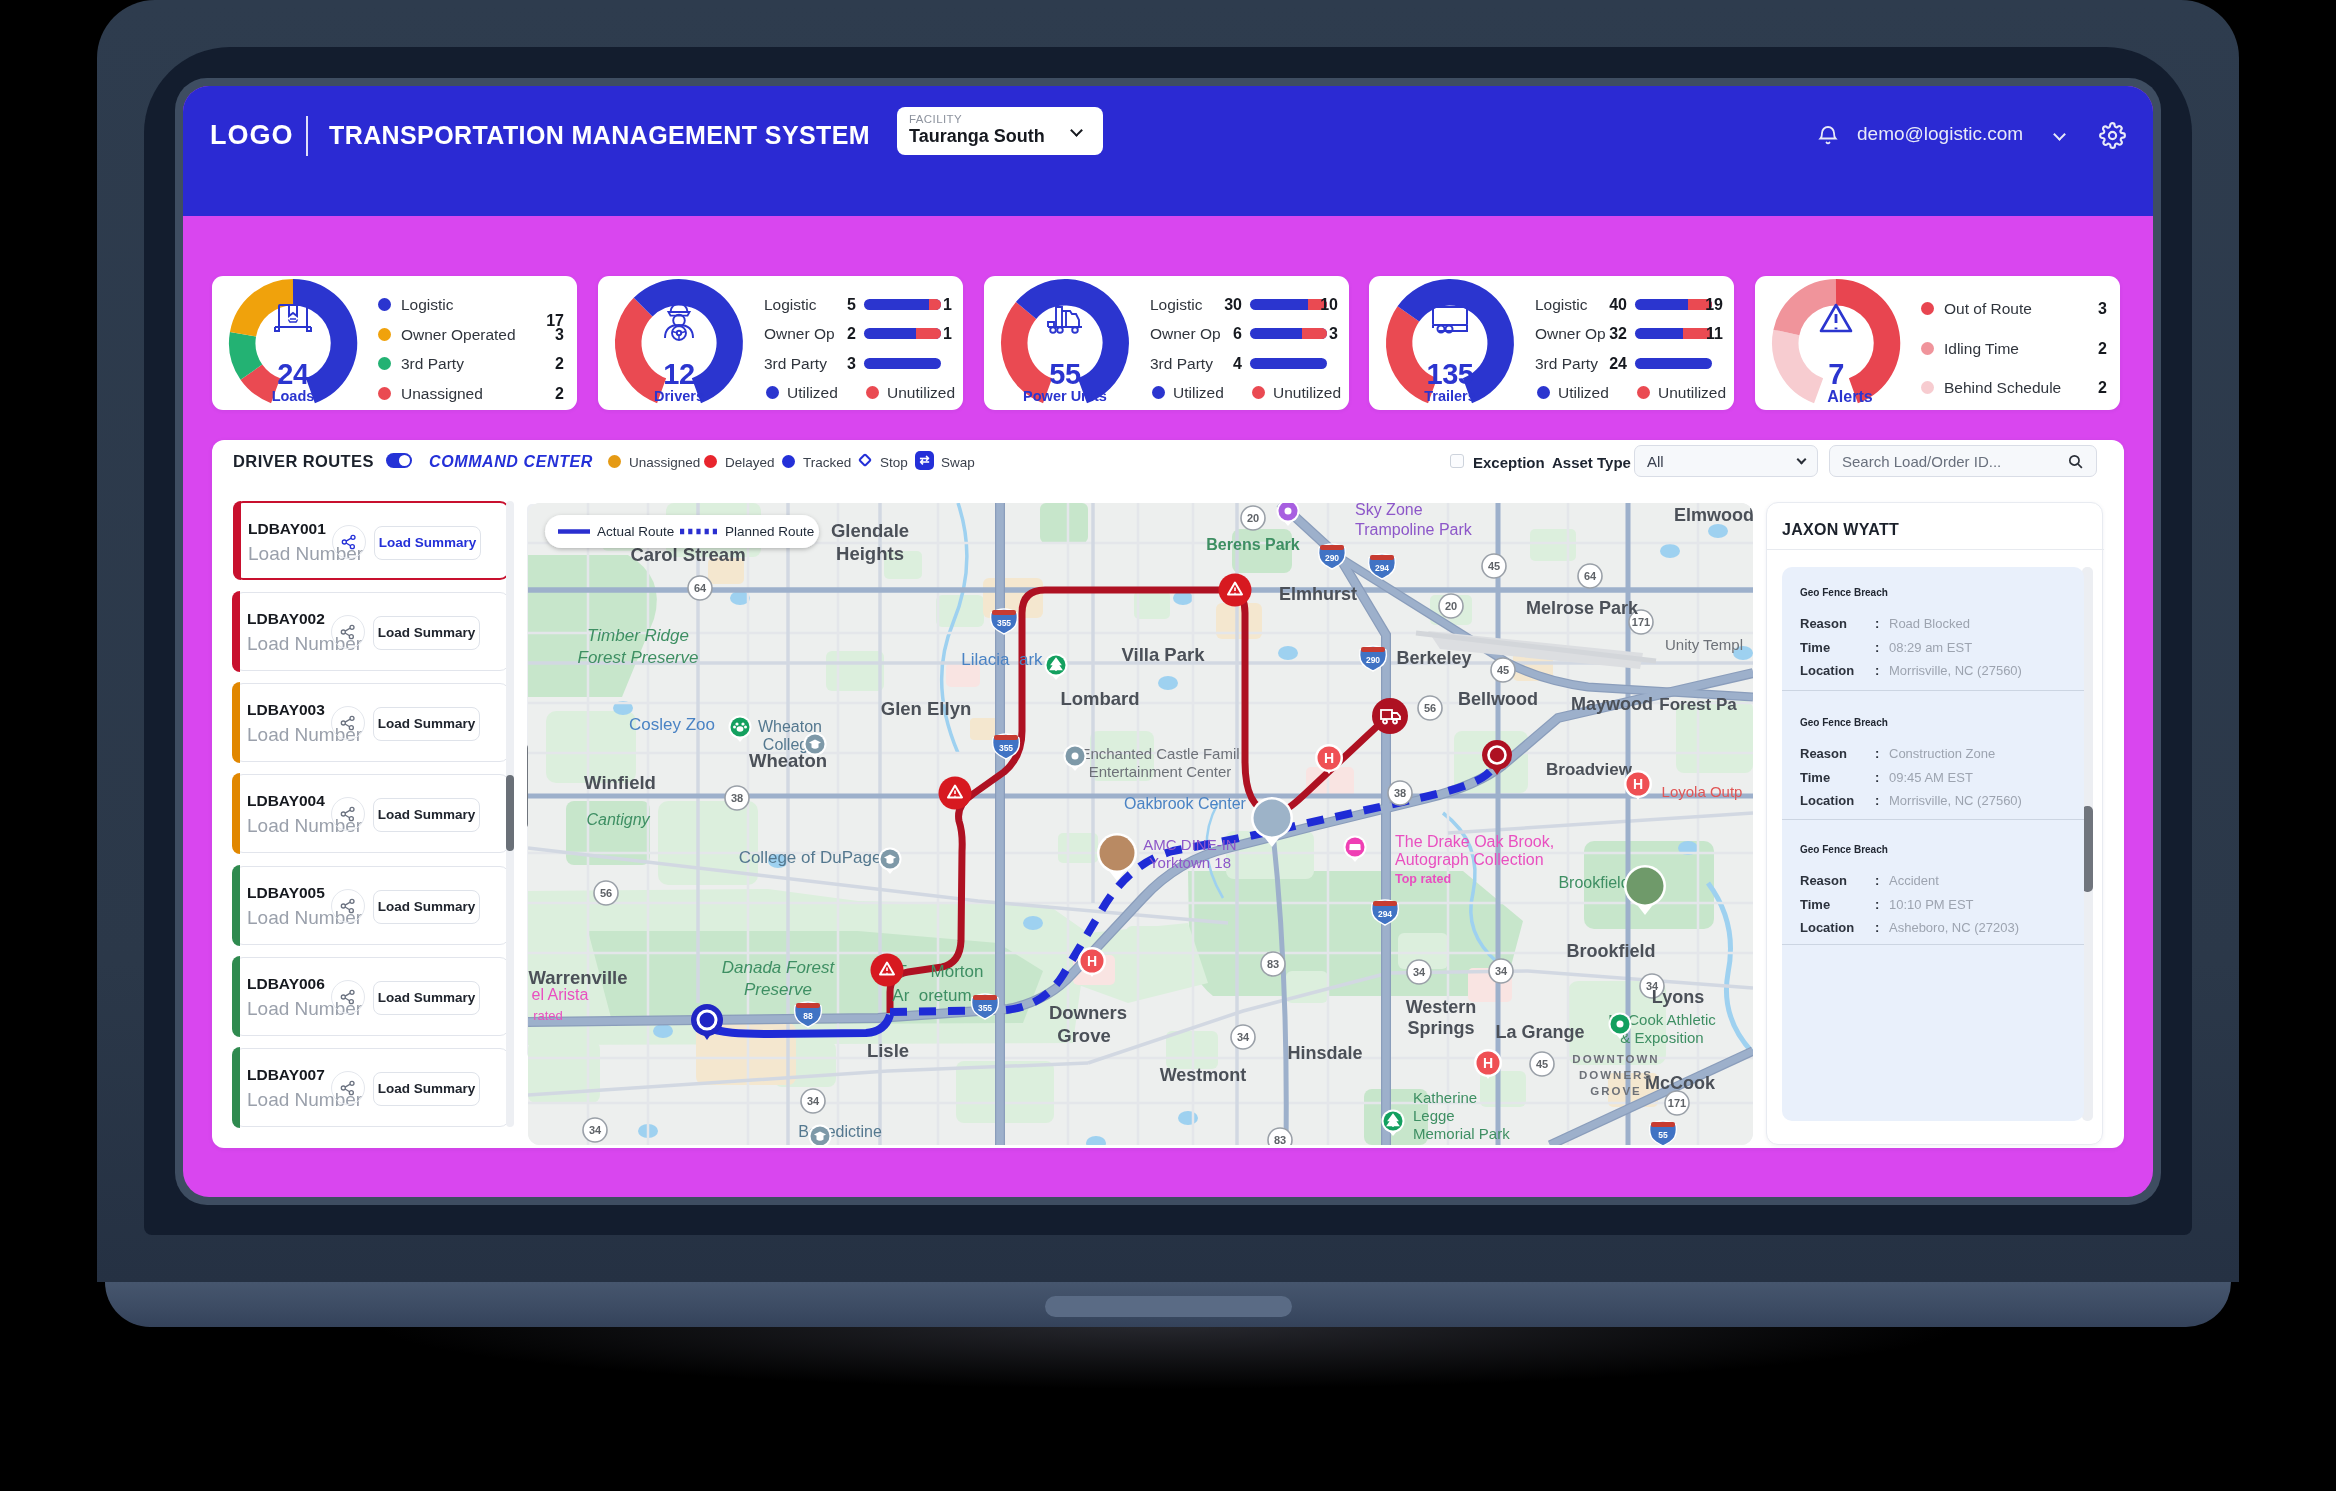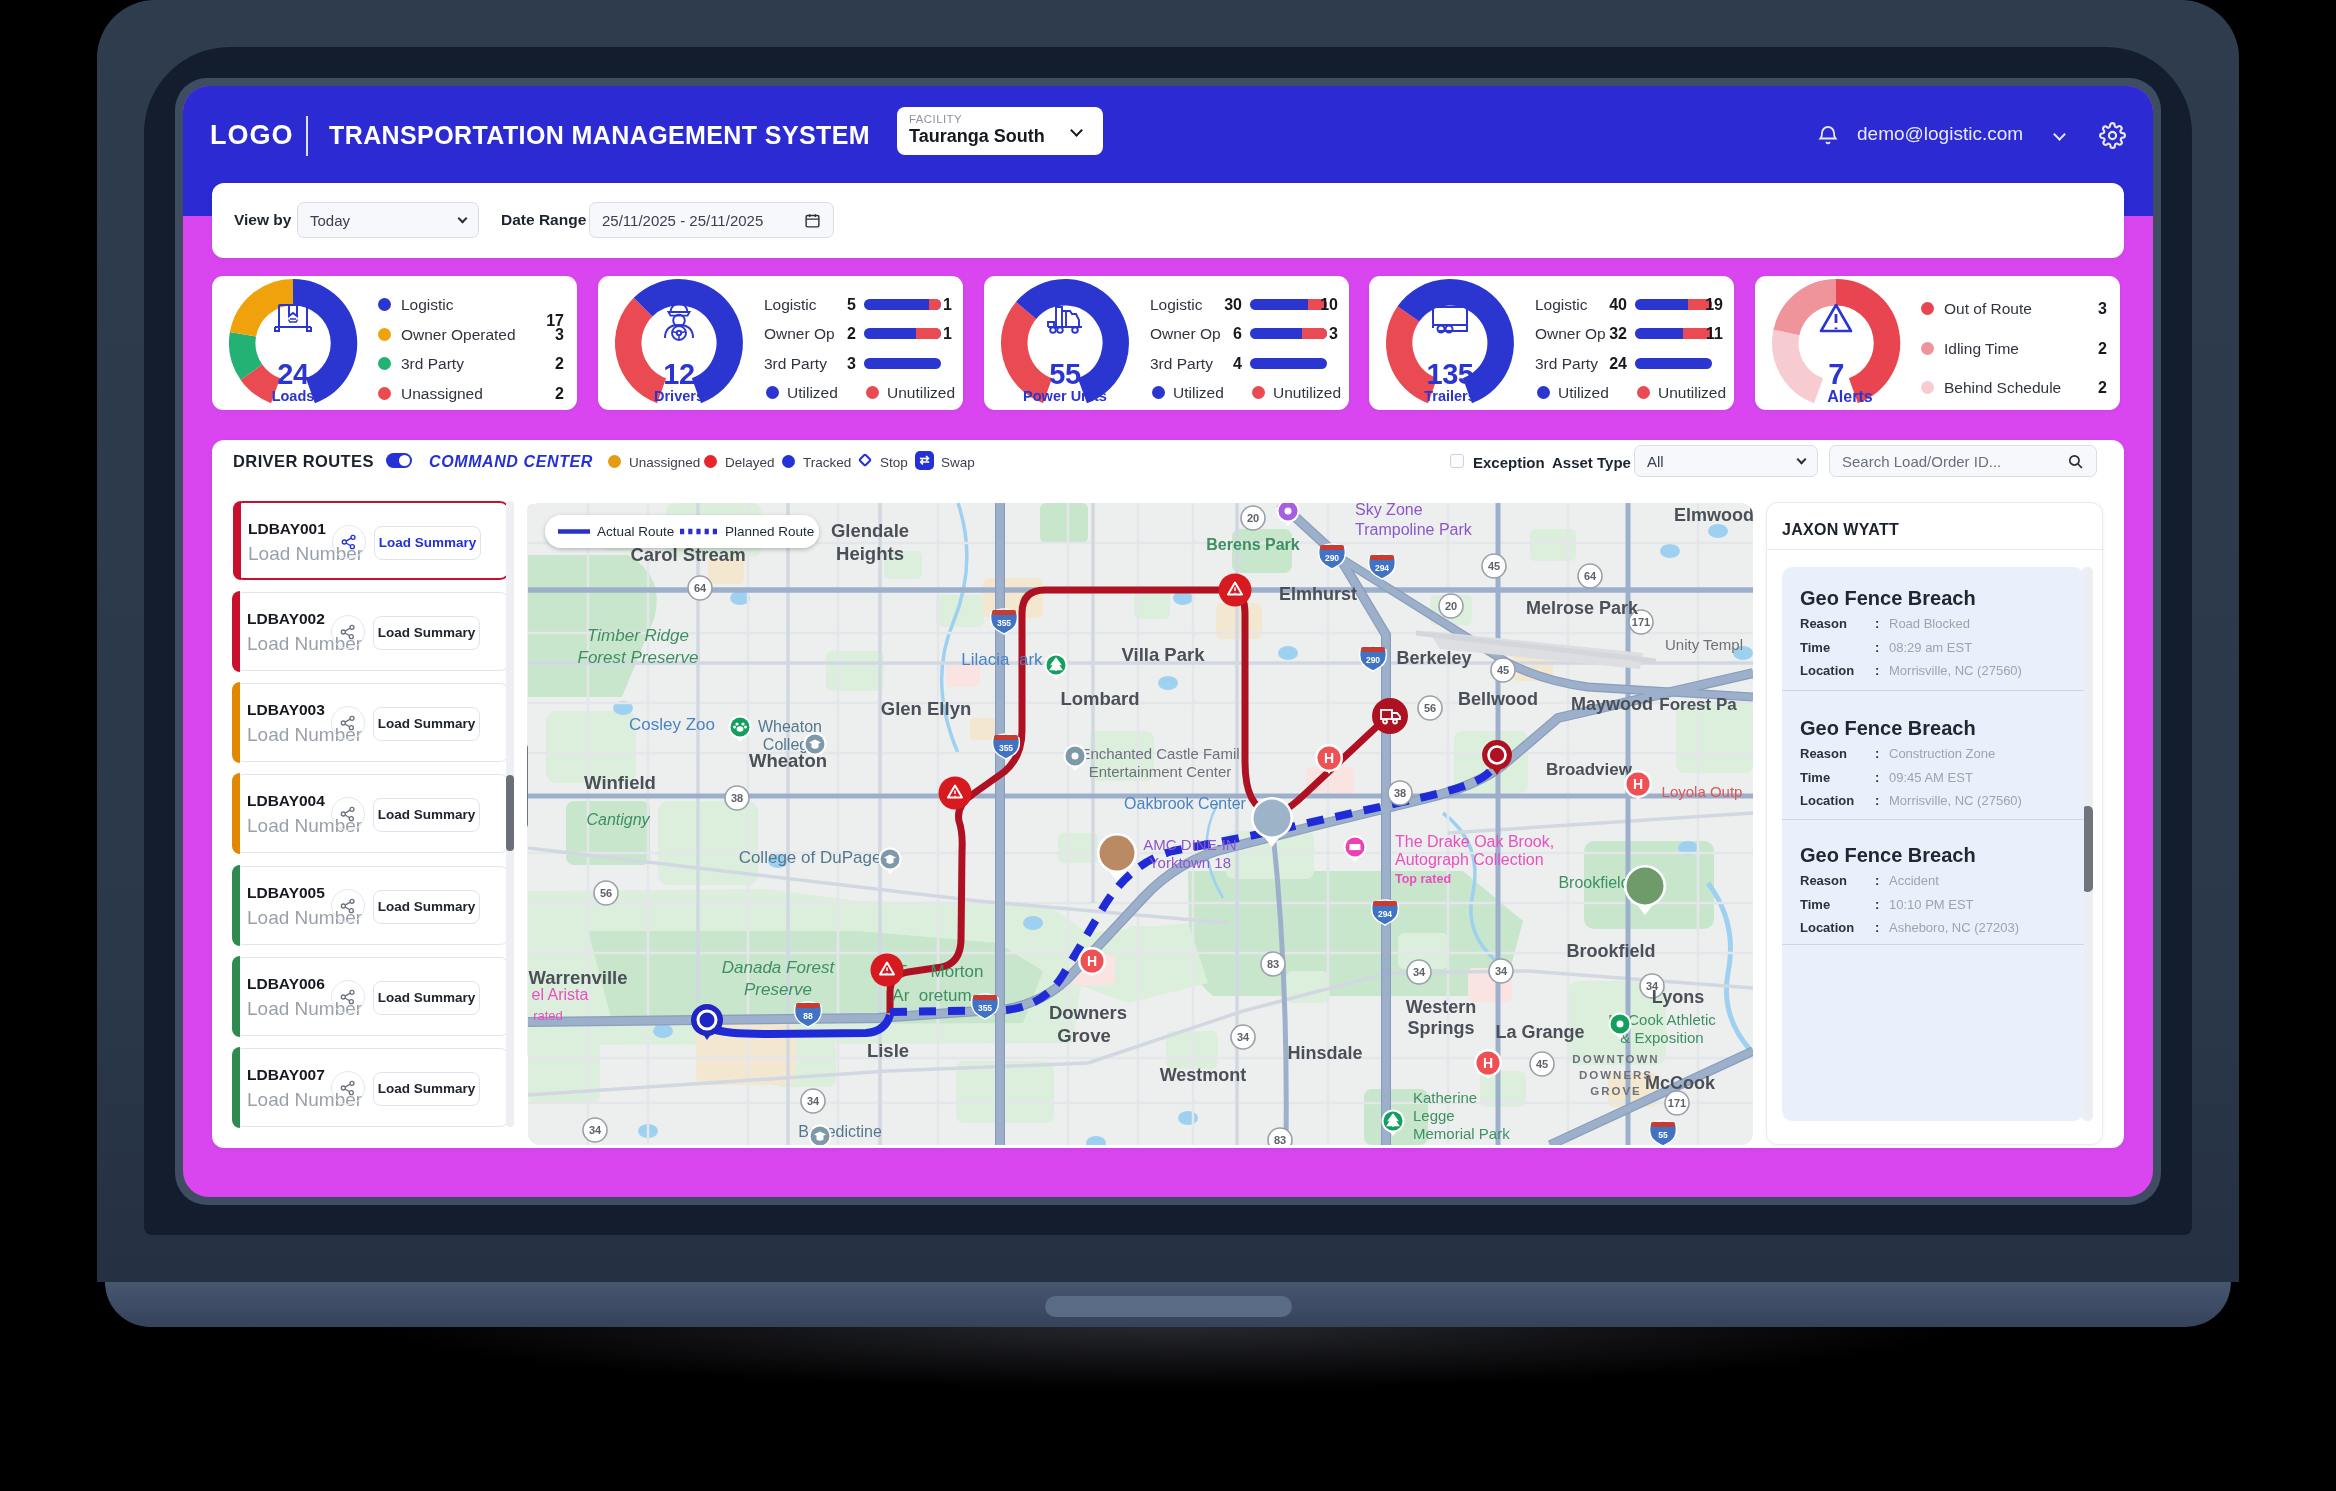--- a/index.html
+++ b/index.html
@@ -69,21 +69,21 @@
 .lbtn{position:absolute;left:139px;top:23px;width:107px;height:34px;border:1.5px solid #dfe3ea;border-radius:8px;
  font-size:13.5px;font-weight:700;color:#20252e;text-align:center;line-height:31px;}
 #lst{left:294px;top:61px;width:8px;height:626px;background:#edeff3;border-radius:4px;}
 #lsthumb{left:294px;top:335px;width:8px;height:76px;background:#6a7078;border-radius:4px;}
 
 #jax{left:1554px;top:62px;width:337px;height:643px;background:#fff;border:1px solid #e8ebf1;border-radius:12px;box-shadow:0 1px 4px rgba(30,40,90,.06);}
 #jaxt{left:15px;top:18px;font-size:16px;font-weight:700;color:#1b212b;letter-spacing:.3px;}
 #jaxd{left:0;top:46px;width:337px;height:1px;background:#e7eaef;}
 #jcard{left:15px;top:64px;width:302px;height:554px;background:#e9f0fb;border-radius:10px;}
 .jsec{position:absolute;left:0;width:302px;}
-.jt{position:absolute;left:18px;font-size:20px;font-weight:700;color:#222833;}
+.jt{position:absolute;left:18px;font-size:10px;font-weight:700;color:#222833;}
 .jl{position:absolute;left:18px;font-size:13px;font-weight:700;color:#2c323d;}
 .jc{position:absolute;left:93px;font-size:13px;font-weight:700;color:#2c323d;}
 .jv{position:absolute;left:107px;font-size:13px;color:#9da4b0;}
 .jdiv{position:absolute;left:0;width:302px;height:1px;background:#ccd5e2;}
 #jst{left:315px;top:64px;width:11px;height:554px;background:#eceef2;border-radius:5px;}
 #jsthumb{left:315px;top:303px;width:11px;height:86px;background:#70757d;border-radius:5px;}
 
 #map{left:316px;top:63px;width:1225px;height:642px;border-radius:12px;overflow:hidden;background:#eceef0;}
 </style></head>
 <body>
@@ -107,35 +107,20 @@
 <svg class="abs" id="belli" style="left:1633px;top:38px" width="24" height="24" viewBox="0 0 24 24" fill="none" stroke="#e8eaf8" stroke-width="1.8" stroke-linecap="round">
         <path d="M6 9a6 6 0 1 1 12 0c0 4 1.5 5.5 1.5 5.5H4.5S6 13 6 9"></path>
         <path d="M10.5 18.5a1.8 1.8 0 0 0 3 0"></path>
       </svg>
 <div class="abs wt" id="email">demo@logistic.com</div>
 <span class="abs chev" id="uchev"></span>
 <svg class="abs" id="geari" style="left:1916px;top:36px" width="27" height="27" viewBox="0 0 24 24" fill="none" stroke="#e8eaf8" stroke-width="1.9">
         <circle cx="12" cy="12" r="3.2"></circle>
         <path d="M19.4 15a1.6 1.6 0 0 0 .32 1.77l.06.06a2 2 0 1 1-2.83 2.83l-.06-.06a1.6 1.6 0 0 0-1.77-.32 1.6 1.6 0 0 0-.97 1.47V21a2 2 0 1 1-4 0v-.09a1.6 1.6 0 0 0-1-1.47 1.6 1.6 0 0 0-1.77.32l-.06.06a2 2 0 1 1-2.83-2.83l.06-.06a1.6 1.6 0 0 0 .32-1.77 1.6 1.6 0 0 0-1.47-.97H3a2 2 0 1 1 0-4h.09a1.6 1.6 0 0 0 1.47-1 1.6 1.6 0 0 0-.32-1.77l-.06-.06a2 2 0 1 1 2.83-2.83l.06.06a1.6 1.6 0 0 0 1.77.32h.08a1.6 1.6 0 0 0 .97-1.47V3a2 2 0 1 1 4 0v.09a1.6 1.6 0 0 0 .97 1.47 1.6 1.6 0 0 0 1.77-.32l.06-.06a2 2 0 1 1 2.83 2.83l-.06.06a1.6 1.6 0 0 0-.32 1.77v.08a1.6 1.6 0 0 0 1.47.97H21a2 2 0 1 1 0 4h-.09a1.6 1.6 0 0 0-1.47.97z"></path>
       </svg>
-</div>
-<div class="abs" id="fbar">
-<span class="abs blk" id="vb">View by</span>
-<div class="abs inp" id="vbsel">
-        <span>Today</span>
-        <span class="schev"></span>
-      </div>
-<span class="abs blk" id="dr">Date Range</span>
-<div class="abs inp" id="drinp">
-        <span>25/11/2025 - 25/11/2025</span>
-<svg width="17" height="17" viewBox="0 0 24 24" fill="none" stroke="#2a2f38" stroke-width="2">
-          <rect x="3" y="5" width="18" height="16" rx="2"></rect>
-          <path d="M3 10h18M8 3v4M16 3v4"></path>
-        </svg>
-      </div>
 </div>
 <div class="abs kcard" style="left:29px">
 <svg class="abs" style="left:0;top:0" width="162" height="134" viewBox="0 0 162 134">
         <path d="M63.6 114.7 A50.75 50.75 0 0 1 39.4 96.1" fill="none" stroke="#ea4a52" stroke-width="26.5"></path>
         <path d="M39.4 96.1 A50.75 50.75 0 0 1 31.0 58.2" fill="none" stroke="#23b273" stroke-width="26.5"></path>
         <path d="M31.0 58.2 A50.75 50.75 0 0 1 81.0 16.2" fill="none" stroke="#f0a20c" stroke-width="26.5"></path>
         <path d="M81.0 16.2 A50.75 50.75 0 0 1 98.4 114.7" fill="none" stroke="#2b35cf" stroke-width="26.5"></path>
 <g transform="translate(81,44)">
           <g fill="none" stroke="#2b35cf" stroke-width="2">
             <rect x="-14" y="-15" width="28" height="22" rx="1"></rect>

